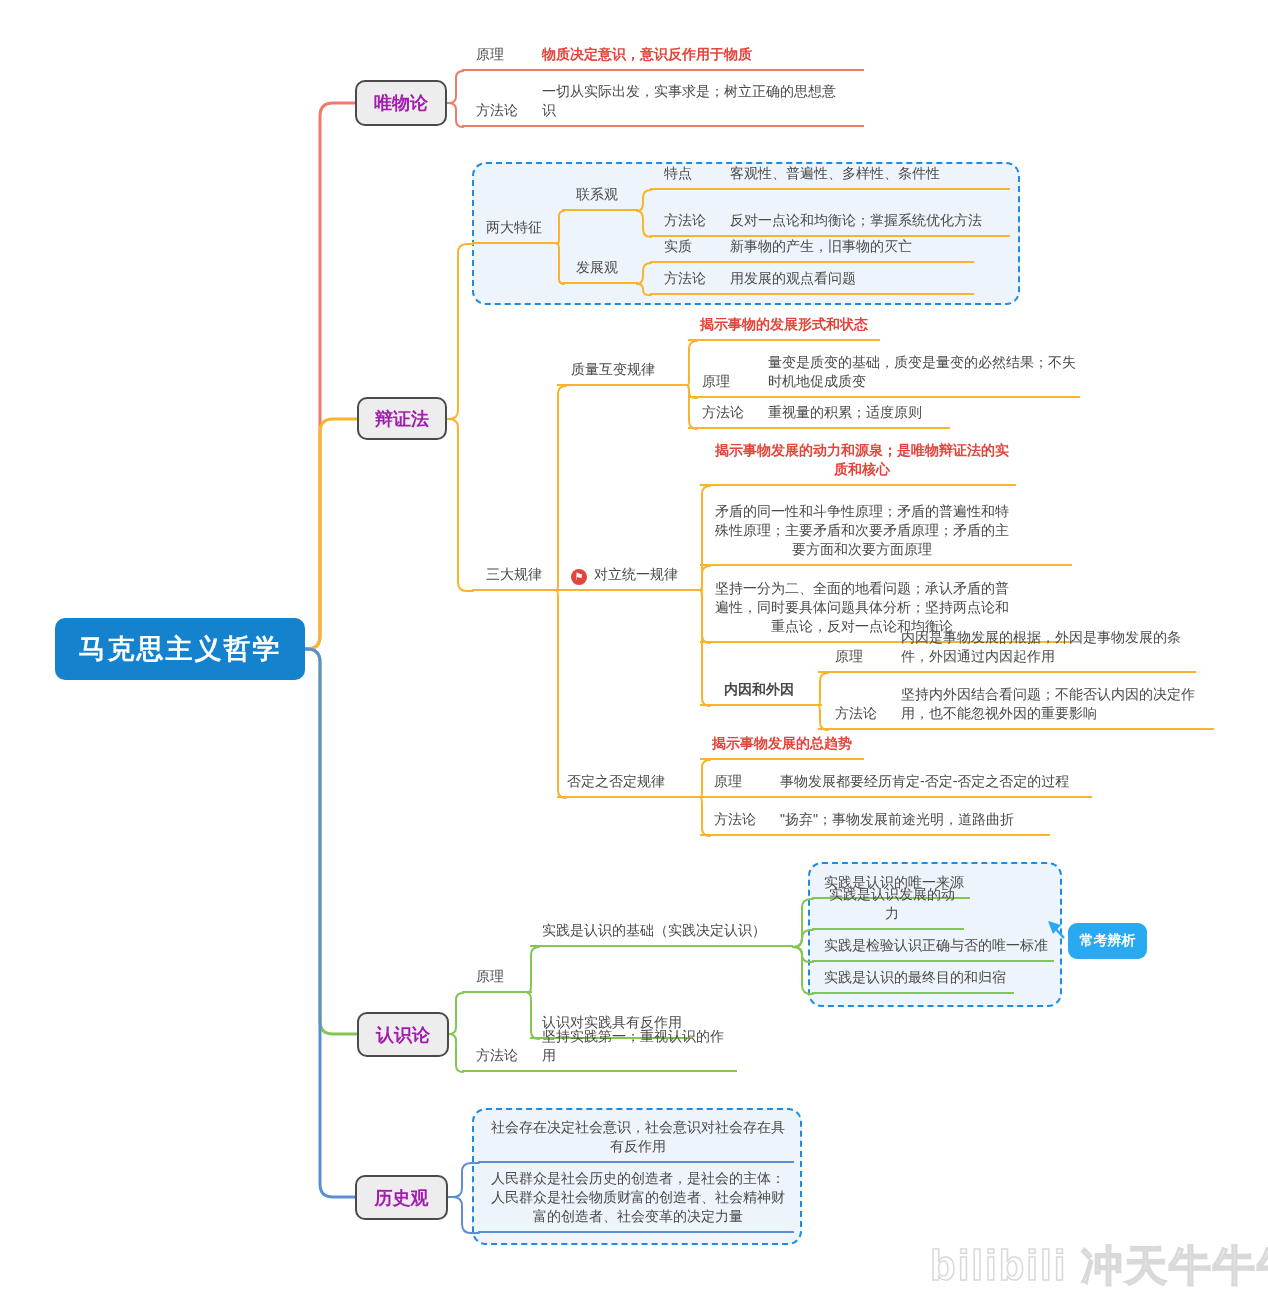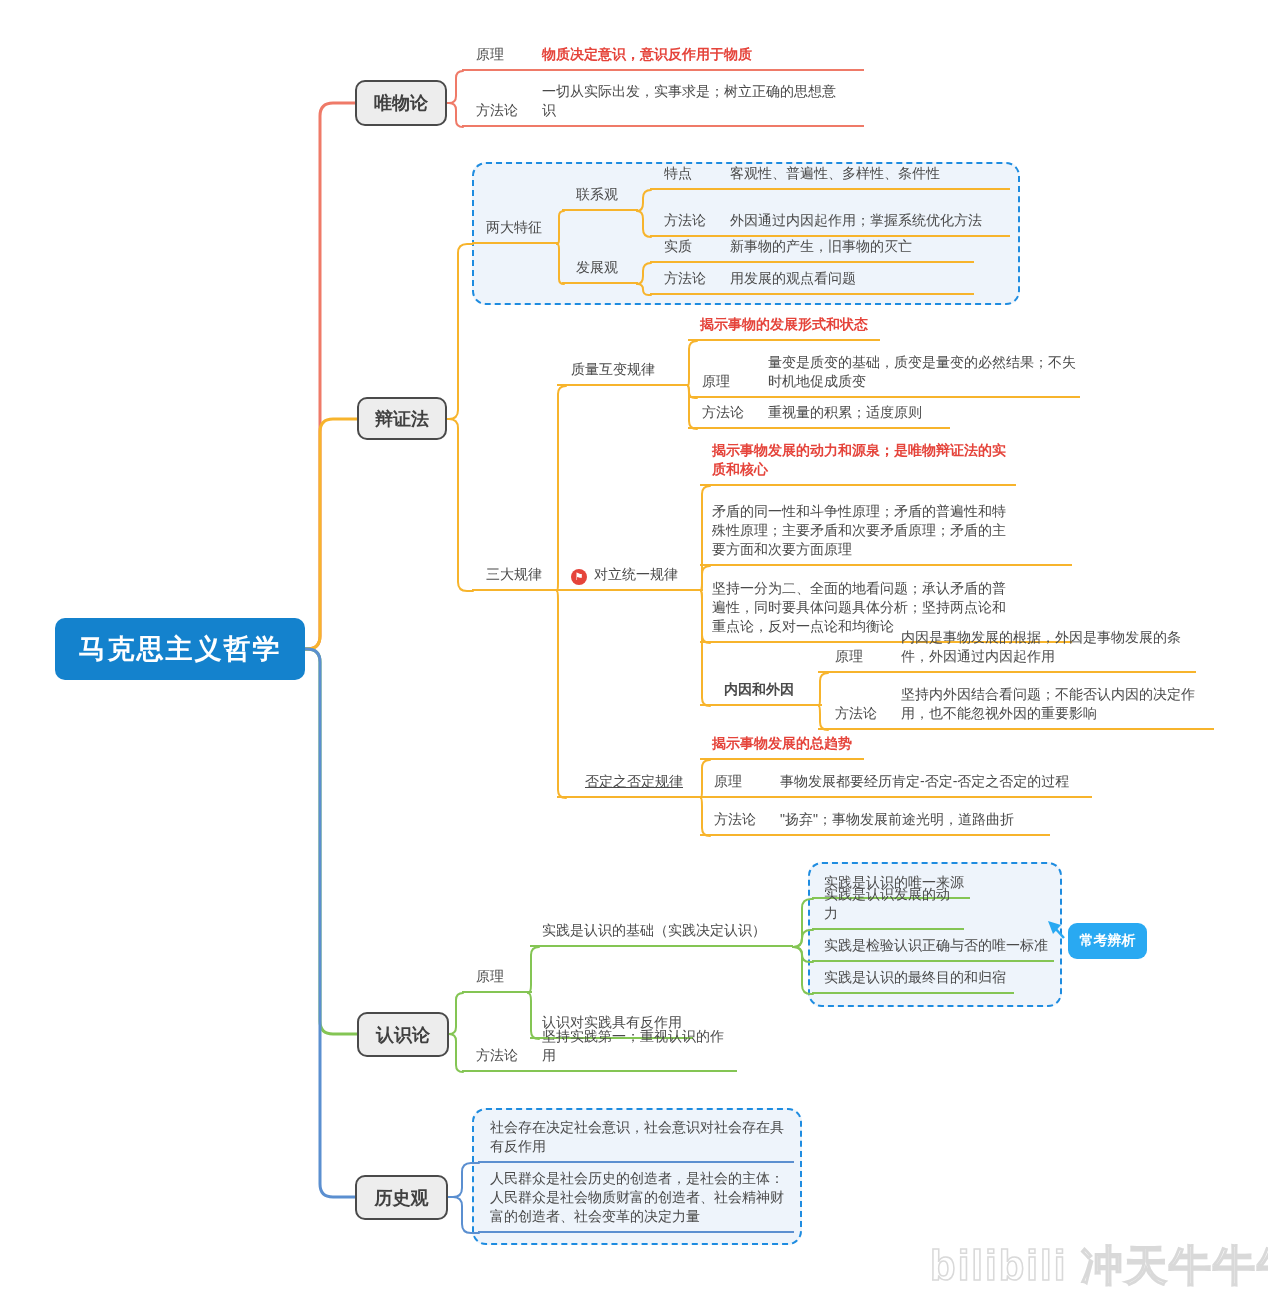--- a/index.html
+++ b/index.html
@@ -11,31 +11,31 @@
   
   .gbox{position:absolute;z-index:0;border:2px dashed #1e8ce0;border-radius:14px;background:#eef4fb;box-sizing:border-box;}
   
   .node{
     position:absolute;z-index:2;display:flex;align-items:flex-end;
     box-sizing:border-box;padding:0 4px 5px 14px;border-bottom:2px solid #ccc;
     font-size:14px;line-height:19px;color:#4a4a4a;
   }
   .node .lbl{flex:0 0 66px;}
   .node .val{flex:1 1 auto;}
-  .vo{padding-left:12px;}
+  .vo{padding-left:12px;text-align:center;}
   .bm{border-color:#ef7a68;}
   .bd{border-color:#f7b42c;}
   .be{border-color:#84c554;}
   .bh{border-color:#5b8fd0;}
   .hl{color:#e5443b;font-weight:700;}
   
   .box{
     position:absolute;z-index:2;display:flex;align-items:center;justify-content:center;
     background:#ededed;border:2px solid #4a4a4a;border-radius:10px;
-    font-weight:700;font-size:18px;color:#404040;box-sizing:border-box;
+    font-weight:700;font-size:18px;color:#a21caf;box-sizing:border-box;
   }
   #root-node{
     background:#1482cd;color:#fff;border:none;border-radius:10px;
     font-size:27px;letter-spacing:2px;
   }
   .flag{
     display:inline-flex;flex:0 0 16px;width:16px;height:16px;border-radius:50%;
     background:#e5443b;color:#fff;font-size:10px;line-height:16px;
     align-items:center;justify-content:center;margin-right:7px;position:relative;top:1px;
   }
@@ -130,21 +130,21 @@
   </div>
   <div class="node bd" style="left:562px;width:76px;bottom:1080px;align-items:flex-end;">
     <span>联系观</span>
   </div>
   <div class="node bd" style="left:650px;width:360px;bottom:1101px;">
     <span class="lbl">特点</span>
     <span class="val">客观性、普遍性、多样性、条件性</span>
   </div>
   <div class="node bd" style="left:650px;width:360px;bottom:1054px;">
     <span class="lbl">方法论</span>
-    <span class="val">外因通过内因起作用；掌握系统优化方法</span>
+    <span class="val">反对一点论和均衡论；掌握系统优化方法</span>
   </div>
   <div class="node bd" style="left:562px;width:76px;bottom:1007px;">
     <span>发展观</span>
   </div>
   <div class="node bd" style="left:650px;width:324px;bottom:1028px;align-items:center;">
     <span class="lbl">实质</span>
     <span class="val">新事物的产生，旧事物的灭亡</span>
   </div>
   <div class="node bd" style="left:650px;width:324px;bottom:996px;">
     <span class="lbl">方法论</span>
@@ -188,21 +188,21 @@
   </div>
   <div class="node bd" style="left:818px;width:378px;bottom:618px;padding-left:17px;">
     <span class="lbl">原理</span>
     <span class="val">内因是事物发展的根据，外因是事物发展的条件，外因通过内因起作用</span>
   </div>
   <div class="node bd" style="left:818px;width:396px;bottom:561px;padding-left:17px;">
     <span class="lbl">方法论</span>
     <span class="val" style="flex:0 0 298px;">坚持内外因结合看问题；不能否认内因的决定作用，也不能忽视外因的重要影响</span>
   </div>
 
-  <div class="node bd" style="left:557px;width:146px;bottom:493px;padding-left:28px;text-decoration:underline;">
+  <div class="node bd" style="left:557px;width:146px;bottom:493px;padding-left:10px;">
     <span>否定之否定规律</span>
   </div>
   <div class="node bd vo" style="left:700px;width:164px;bottom:531px;">
     <span class="hl">揭示事物发展的总趋势</span>
   </div>
   <div class="node bd" style="left:700px;width:392px;bottom:493px;">
     <span class="lbl">原理</span>
     <span class="val">事物发展都要经历肯定-否定-否定之否定的过程</span>
   </div>
   <div class="node bd" style="left:700px;width:350px;bottom:455px;">

